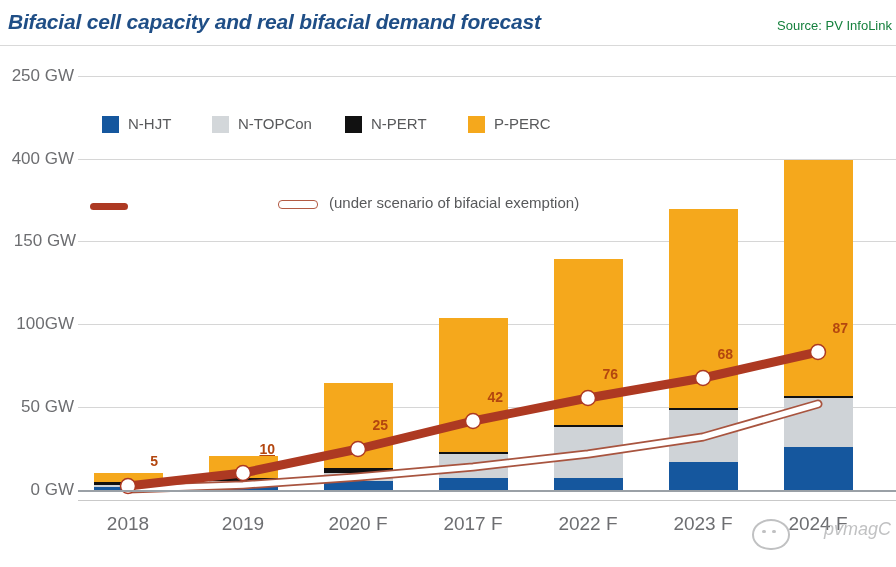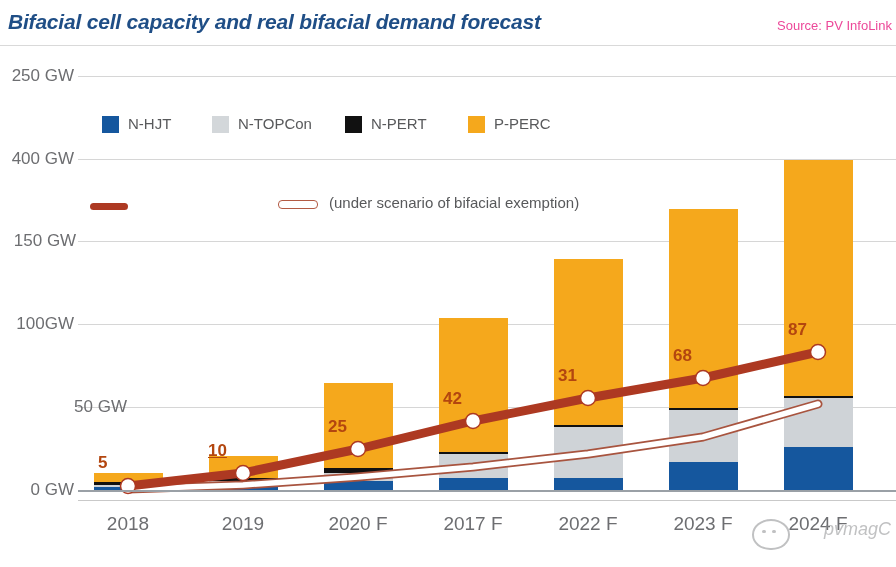--- a/index.html
+++ b/index.html
@@ -14,21 +14,21 @@
 
   
   .header{position:absolute;left:0;top:0;width:896px;height:46px;}
   .chart-title{
     position:absolute;left:8px;top:10px;
     font-size:21px;font-weight:bold;font-style:italic;
     color:#1f4e86;letter-spacing:-0.2px;white-space:nowrap;
   }
   .source-label{
     position:absolute;right:4px;top:18px;
-    font-size:13px;color:#ec4899;white-space:nowrap;
+    font-size:13px;color:#15803d;white-space:nowrap;
   }
   .header-rule{
     position:absolute;left:0;top:45px;width:896px;height:1px;background:#d9d9d9;
   }
 
   
   .plot{position:absolute;left:0;top:0;width:896px;height:567px;}
   .gridline{position:absolute;height:1px;background:#d6d6d6;}
   .axisline{position:absolute;background:#b5b5b5;}
   .ytick{
@@ -42,22 +42,22 @@
   }
 
   
   .bar-seg{position:absolute;}
   .seg-pperc{background:#f5a81c;}
   .seg-npert{background:#111111;}
   .seg-ntopcon{background:#cfd3d7;}
   .seg-nhjt{background:#15579e;}
 
   .bar-value{
-    position:absolute;text-align:left;
-    font-size:17px;font-weight:bold;color:#b3460f;
+    position:absolute;text-align:right;
+    font-size:14px;font-weight:bold;color:#b3460f;
     white-space:nowrap;
   }
 
   
   .legend-row{position:absolute;}
   .legend-item{position:absolute;display:flex;align-items:flex-start;}
   .swatch{
     width:17px;height:17px;flex:0 0 auto;margin-top:1px;margin-right:9px;
   }
   .sw-nhjt{background:#15579e;}
@@ -116,21 +116,21 @@
       </div>
     <div class="ytick" style="left:0px;top:159px;">
         <span>400 GW</span>
       </div>
     <div class="ytick" style="left:8px;top:241px;text-align:center;">
         <span>150 GW</span>
       </div>
     <div class="ytick" style="left:0px;top:324px;">
         <span>100GW</span>
       </div>
-    <div class="ytick" style="left:8px;top:407px;padding-left:45px;">
+    <div class="ytick" style="left:0px;top:407px;">
         <span>50 GW</span>
       </div>
     <div class="ytick" style="left:0px;top:490px;">
         <span>0 GW</span>
       </div>
 
     <div class="bar-seg seg-pperc" style="left:94px;top:473px;width:69px;height:9px;"></div>
     <div class="bar-seg seg-npert" style="left:94px;top:482px;width:69px;height:3px;"></div>
     <div class="bar-seg seg-ntopcon" style="left:94px;top:485px;width:69px;height:2px;"></div>
     <div class="bar-seg seg-nhjt" style="left:94px;top:487px;width:69px;height:3px;"></div>
@@ -175,24 +175,24 @@
       <circle cx="128" cy="486" r="7.5" fill="#ffffff" stroke="#ad3922" stroke-width="1.5"></circle>
       <circle cx="243" cy="473" r="7.5" fill="#ffffff" stroke="#ad3922" stroke-width="1.5"></circle>
       <circle cx="358" cy="449" r="7.5" fill="#ffffff" stroke="#ad3922" stroke-width="1.5"></circle>
       <circle cx="473" cy="421" r="7.5" fill="#ffffff" stroke="#ad3922" stroke-width="1.5"></circle>
       <circle cx="588" cy="398" r="7.5" fill="#ffffff" stroke="#ad3922" stroke-width="1.5"></circle>
       <circle cx="703" cy="378" r="7.5" fill="#ffffff" stroke="#ad3922" stroke-width="1.5"></circle>
       <circle cx="818" cy="352" r="7.5" fill="#ffffff" stroke="#ad3922" stroke-width="1.5"></circle>
     </svg>
 
     <div class="bar-value" style="left:98px;top:453px;width:60px;">5</div>
-    <div class="bar-value" style="left:208px;top:441px;width:60px;text-decoration:underline;">10</div>
+    <div class="bar-value" style="left:215px;top:441px;width:60px;text-decoration:underline;">10</div>
     <div class="bar-value" style="left:328px;top:417px;width:60px;">25</div>
     <div class="bar-value" style="left:443px;top:389px;width:60px;">42</div>
-    <div class="bar-value" style="left:558px;top:366px;width:60px;">31</div>
+    <div class="bar-value" style="left:558px;top:366px;width:60px;">76</div>
     <div class="bar-value" style="left:673px;top:346px;width:60px;">68</div>
     <div class="bar-value" style="left:788px;top:320px;width:60px;">87</div>
 
     <div class="axisline" style="left:78px;top:490px;width:818px;height:1.5px;background:#9aa0a6;"></div>
     <div class="axisline" style="left:78px;top:500px;width:818px;height:1px;background:#c9c9c9;"></div>
 
     <div class="xtick" style="left:78px;top:513px;width:100px;">2018</div>
     <div class="xtick" style="left:193px;top:513px;width:100px;">2019</div>
     <div class="xtick" style="left:308px;top:513px;width:100px;">2020 F</div>
     <div class="xtick" style="left:423px;top:513px;width:100px;">2017 F</div>

